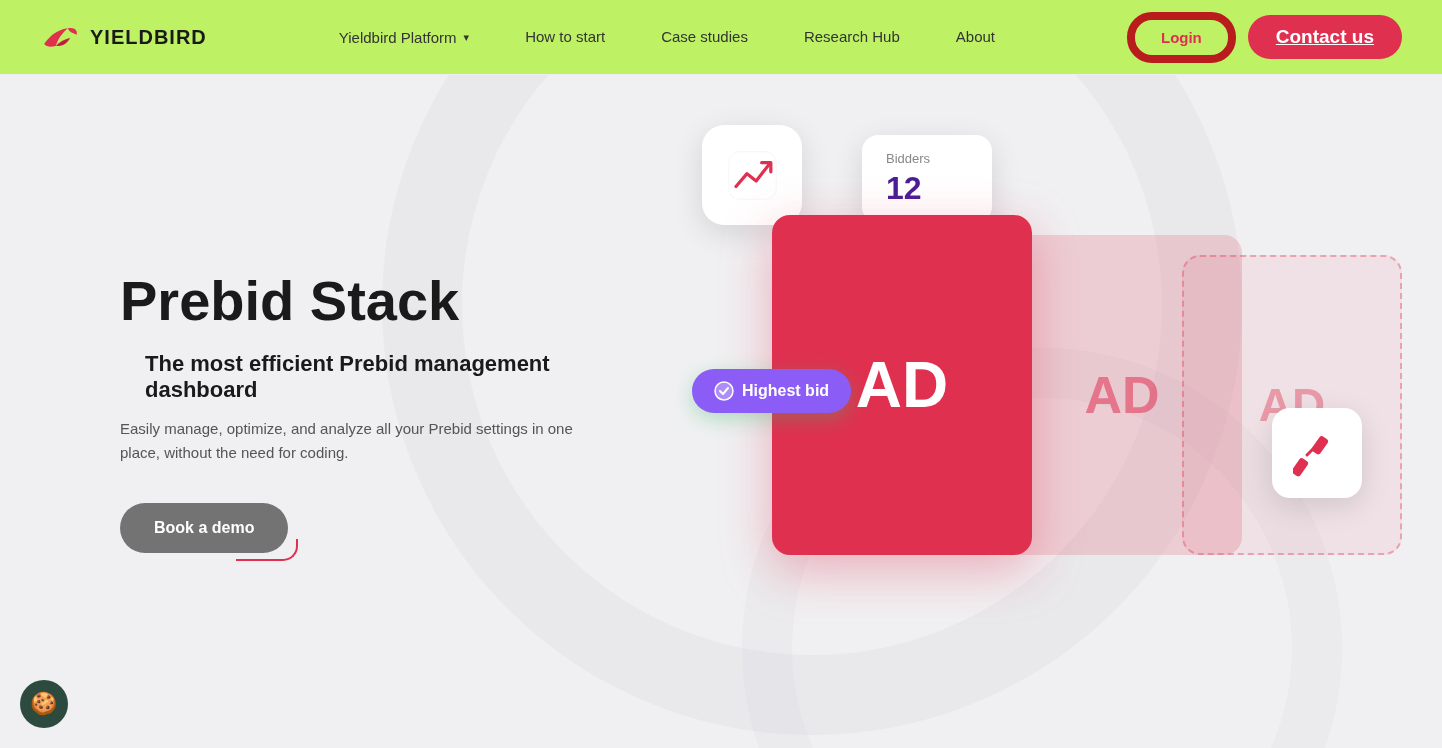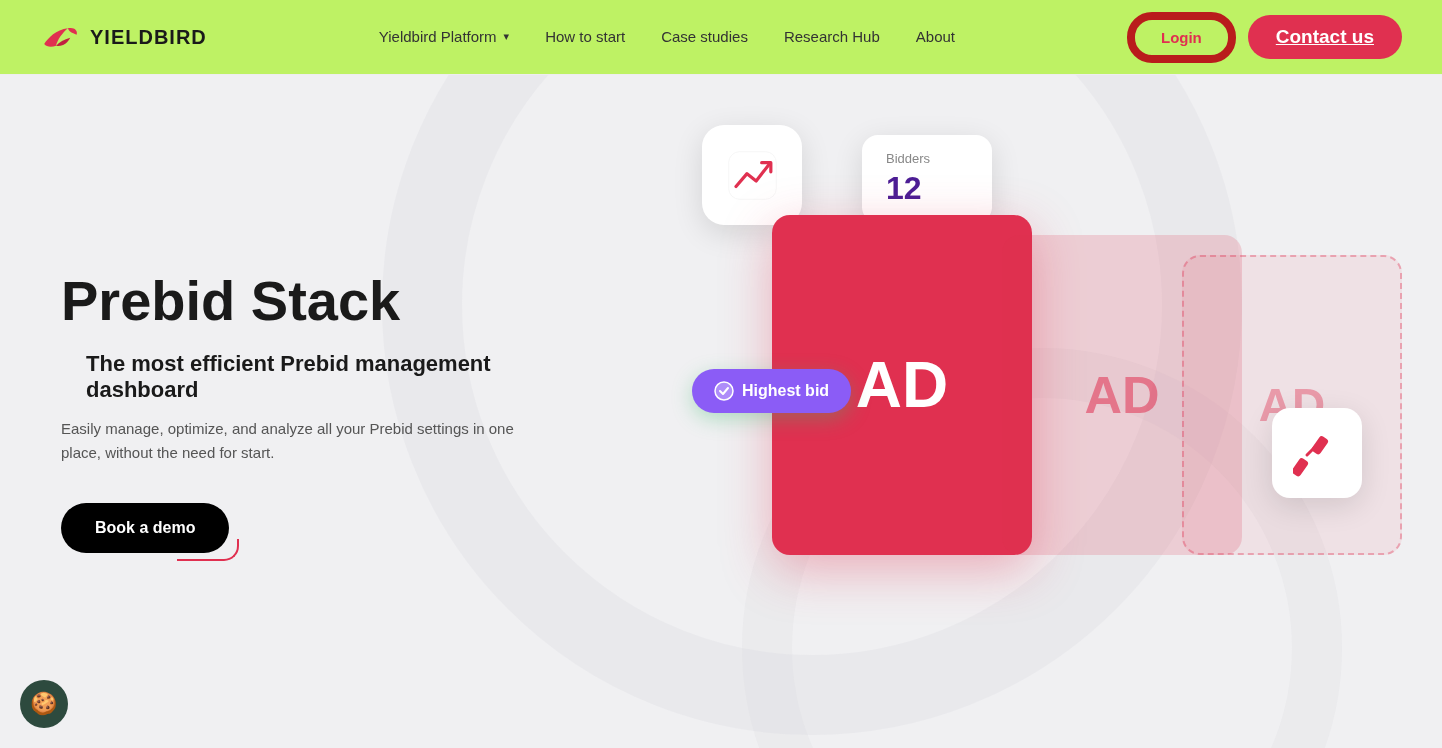--- a/index.html
+++ b/index.html
@@ -27,21 +27,22 @@
       height: 30px;
     }
     .logo-text {
       font-size: 20px;
       font-weight: 700;
       color: #1a1a1a;
       letter-spacing: 1px;
     }
     .nav-links {
       display: flex;
-      gap: 36px;
+      align-items: center;
+      gap: 56px;
       list-style: none;
     }
     .nav-links li a {
       text-decoration: none;
       color: #333;
       font-size: 15px;
       font-weight: 500;
     }
     .nav-platform {
       display: flex;
@@ -104,21 +105,21 @@
       width: 500px;
       height: 500px;
       border-radius: 50%;
       border: 50px solid rgba(220,220,225,0.25);
       bottom: -200px;
       right: 100px;
       pointer-events: none;
     }
 
     .hero-content {
-      padding-left: 61px;
+      padding-left: 120px;
       z-index: 2;
       max-width: 580px;
     }
     .hero-title {
       font-size: 56px;
       font-weight: 800;
       color: #1a1a1a;
       line-height: 1.1;
       margin-bottom: 20px;
     }
@@ -130,21 +131,21 @@
       margin-left: 25px;
     }
     .hero-desc {
       font-size: 15px;
       color: #555;
       line-height: 1.6;
       margin-bottom: 38px;
       max-width: 460px;
     }
     .btn-demo {
-      background: #000000;
+      background: #737373;
       color: #fff;
       border: none;
       padding: 16px 34px;
       border-radius: 30px;
       font-size: 16px;
       font-weight: 700;
       cursor: pointer;
       position: relative;
     }
     .btn-demo::after {
@@ -363,21 +364,21 @@
   <div class="nav-actions">
     <button class="btn-login">Login</button>
     <button class="btn-contact">Contact us</button>
   </div>
 </nav>
 
 <section class="hero">
   <div class="hero-content">
     <h1 class="hero-title">Prebid Stack</h1>
     <p class="hero-subtitle">The most efficient Prebid management dashboard</p>
-    <p class="hero-desc">Easily manage, optimize, and analyze all your Prebid settings in one place, without the need for start.</p>
+    <p class="hero-desc">Easily manage, optimize, and analyze all your Prebid settings in one place, without the need for coding.</p>
     <button class="btn-demo">Book a demo</button>
   </div>
 
   <div class="hero-illustration">
 
     <div class="card-analytics">
       <svg class="analytics-icon" viewBox="0 0 60 60" fill="none">
         <rect width="60" height="60" rx="14" fill="white"></rect>
         <rect x="4" y="4" width="52" height="52" rx="12" fill="white" stroke="#f5f5f5" stroke-width="1"></rect>
 

